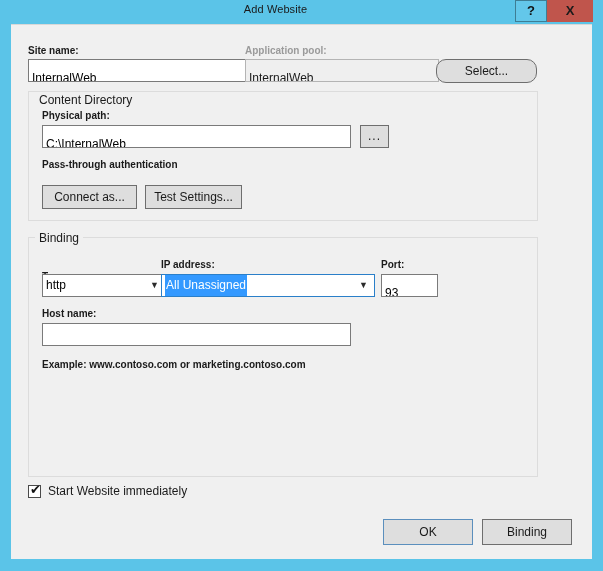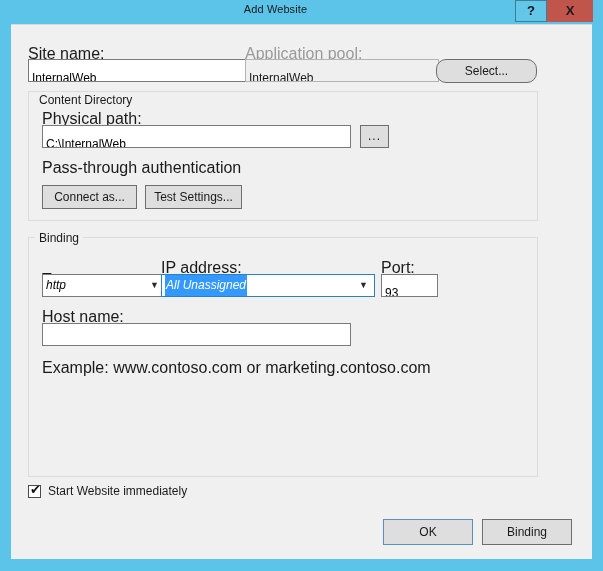--- a/index.html
+++ b/index.html
@@ -75,23 +75,24 @@
     width: 581px;
     height: 535px;
     background: #f0f0f0;
     border-top: 1px solid #d8d8d8;
     box-sizing: border-box;
   }
 
   
   .lbl {
     position: absolute;
-    font-size: 16px;
-    color: #1a1a1a;
-    white-space: nowrap;
+    font-size: 10px;
+    color: #1a1a1a;
+    white-space: nowrap;
+    font-weight: bold;
   }
   .lbl.disabled { color: #9a9a9a; }
 
   .txtbox {
     position: absolute;
     box-sizing: border-box;
     background: #ffffff;
     border: 1px solid #7a7a7a;
     font-family: "Liberation Sans", sans-serif;
     font-size: 12px;
@@ -150,21 +151,20 @@
     color: #000000;
     cursor: pointer;
     overflow: hidden;
   }
   .combo.focused { border: 1px solid #2a7fc9; }
   .combo-value {
     position: absolute;
     left: 3px; top: 0;
     line-height: 21px;
     white-space: nowrap;
-    font-style: italic;
   }
   .combo-value.selected {
     background: #3399ff;
     color: #ffffff;
     padding: 0 1px;
   }
   .combo-arrow {
     position: absolute;
     right: 6px; top: 0;
     line-height: 21px;

